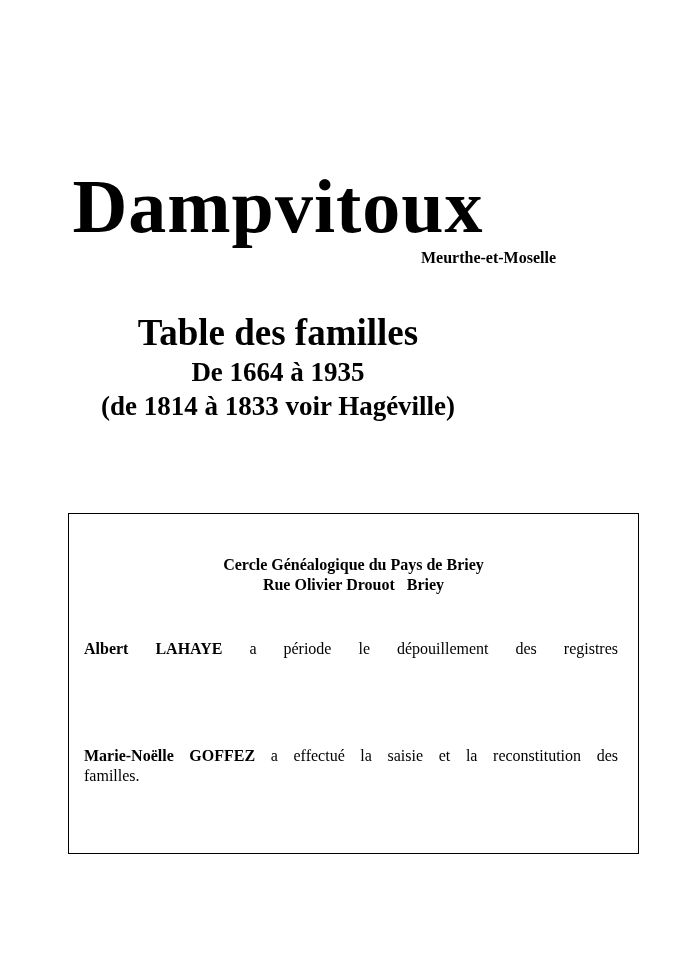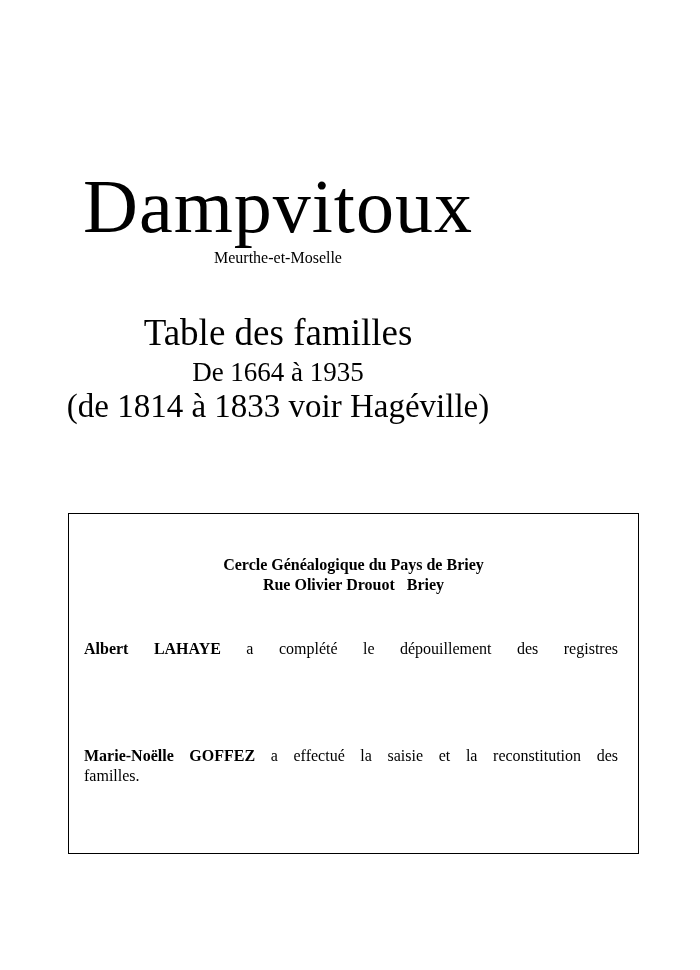--- a/index.html
+++ b/index.html
@@ -1,26 +1,26 @@
 <!DOCTYPE html>
 <html><head>
   <meta charset="utf-8">
   <style>
     html, body { margin: 0; padding: 0; }
     body {
       width: 700px; height: 970px; background: #ffffff; position: relative;
       font-family: "Liberation Serif", "DejaVu Serif", serif; color: #000;
       overflow: hidden;
     }
-    .center { position: absolute; left: 0; width: 556px; text-align: center; font-weight: normal; white-space: nowrap; }
+    .center { position: absolute; left: 0; width: 556px; text-align: center; font-weight: bold; white-space: nowrap; }
     .title { top: 166px; font-size: 76px; line-height: 80px; letter-spacing: 1px; }
-    .subtitle { top: 249px; font-size: 16px; line-height: 18px; }
+    .subtitle { top: 249px; font-size: 16px; line-height: 18px; text-align: right; }
     .h2 { top: 312px; font-size: 37px; line-height: 42px; }
     .h3a { top: 357px; font-size: 27px; line-height: 30px; }
-    .h3b { top: 391px; font-size: 33px; line-height: 30px; }
+    .h3b { top: 391px; font-size: 27px; line-height: 30px; }
     .box {
       position: absolute; left: 68px; top: 513px; width: 569px; height: 339px;
       border: 1.5px solid #000; box-sizing: content-box;
     }
     .addr { position: absolute; left: 0; width: 100%; text-align: center; font-weight: bold; font-size: 16px; line-height: 20px; }
     .a1 { top: 41px; } .a2 { top: 61px; } .a3 { top: 81px; }
     .para {
       position: absolute; left: 15px; width: 534px; font-size: 16px; line-height: 20px;
       text-align: justify; text-align-last: left;
     }
@@ -37,21 +37,21 @@
 <div class="center subtitle">Meurthe-et-Moselle</div>
 <div class="center h2">Table des familles</div>
 <div class="center h3a">De 1664 à 1935</div>
 <div class="center h3b">(de 1814 à 1833 voir Hagéville)</div>
 
 <div class="box">
   <div class="addr a1">Cercle Généalogique du Pays de Briey</div>
   <div class="addr a2" style="white-space:pre">Rue Olivier Drouot   Briey</div>
 
   <div class="para p1">
-    <span class="j1"><b>Albert LAHAYE</b> <span>a complété le dépouillement des registres</span></span>
+    <span class="j1"><b>Albert LAHAYE</b> <span>a période le dépouillement des registres</span></span>
   </div>
 
 
   <div class="para p3">
     <span class="j1"><b>Marie-Noëlle GOFFEZ</b> <span>a effectué la saisie et la reconstitution des</span></span>
     <span>familles.</span>
   </div>
 </div>
 
 </body></html>

